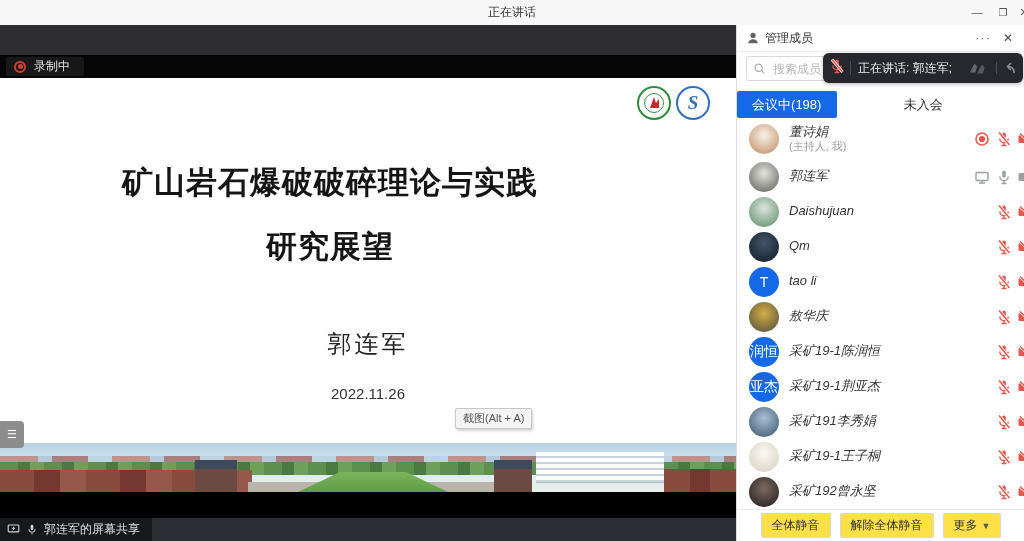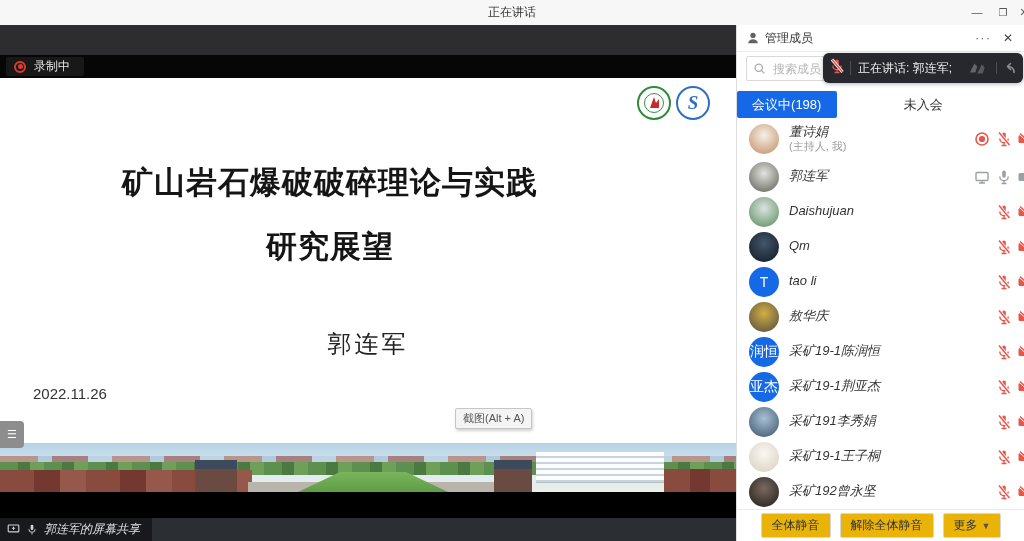--- a/index.html
+++ b/index.html
@@ -26,42 +26,42 @@
 
   .slide{left:0;top:53px;width:736px;height:365px;background:#fff;}
   .slide-logos{position:absolute;right:26px;top:8px;display:flex;gap:5px;}
   .logo-circ{width:34px;height:34px;border-radius:50%;background:#fff;box-sizing:border-box;display:flex;align-items:center;justify-content:center;}
   .logo-green{border:2px solid #2e8b3a;}
   .logo-blue{border:2px solid #2f6fc1;font-weight:bold;font-style:italic;font-size:19px;color:#2f6fc1;font-family:"Liberation Serif","DejaVu Serif",serif;}
   .slide-t{position:absolute;left:0;width:660px;text-align:center;font-weight:700;font-size:31px;color:#151515;letter-spacing:1px;}
   .slide-t1{top:84px;}
   .slide-t2{top:148px;}
   .slide-author{position:absolute;left:0;top:250px;width:736px;text-align:center;font-size:24px;color:#222;letter-spacing:3px;}
-  .slide-date{position:absolute;left:0;top:307px;width:736px;font-size:15px;color:#333;margin-left:33px;}
+  .slide-date{position:absolute;left:0;top:307px;width:736px;text-align:center;font-size:15px;color:#333;}
 
   .snip-tip{position:absolute;left:455px;top:383px;background:#f4f4f4;border:1px solid #c6c6c6;border-radius:2px;font-size:11px;color:#555;padding:2px 7px;box-shadow:1px 2px 3px rgba(0,0,0,.18);}
 
   .side-handle{position:absolute;left:0;top:396px;width:24px;height:27px;background:#8d8d8d;border-radius:0 4px 4px 0;color:#fff;font-size:11px;display:flex;align-items:center;justify-content:center;}
 
   .photo{left:0;top:418px;width:736px;height:49px;overflow:hidden;}
   .photo>div{position:absolute;}
   .ph-sky{left:0;top:0;width:736px;height:49px;background:linear-gradient(#b5d2e4 0%,#dcebf3 55%,#e9efe9 100%);}
   .ph-far{left:0;top:13px;width:736px;height:9px;background:repeating-linear-gradient(90deg,#b27b6b 0 38px,#a9c3d5 38px 52px,#99605a 52px 88px,#b9cfdd 88px 112px);opacity:.75;}
   .ph-trees{left:0;top:19px;width:736px;height:13px;background:repeating-linear-gradient(90deg,#5d8f4e 0 18px,#4b7a40 18px 30px,#6fa05a 30px 44px);}
   .ph-leftb{left:0;top:27px;width:252px;height:22px;background:repeating-linear-gradient(90deg,#8a4b3f 0 34px,#73382f 34px 60px,#96584a 60px 86px);}
   .ph-tower1{left:195px;top:17px;width:42px;height:32px;background:linear-gradient(#3d4a5c 0 9px,#6b4a42 9px);}
   .ph-road{left:248px;top:39px;width:246px;height:10px;background:#b9b5ad;}
   .ph-lawn{left:298px;top:29px;width:150px;height:20px;background:linear-gradient(#7ab55c,#5f9c46);clip-path:polygon(28% 0,72% 0,100% 100%,0 100%);}
   .ph-tower2{left:494px;top:17px;width:38px;height:32px;background:linear-gradient(#3d4a5c 0 9px,#6b4a42 9px);}
   .ph-white{left:536px;top:9px;width:128px;height:30px;background:repeating-linear-gradient(#fdfdfd 0 4px,#c6d4de 4px 6px);box-shadow:0 1px 0 rgba(0,0,0,.2);}
   .ph-rightb{left:664px;top:26px;width:72px;height:23px;background:repeating-linear-gradient(90deg,#8a4b3f 0 26px,#73382f 26px 46px);}
 
   .black-bottom{left:0;top:467px;width:736px;height:26px;background:#000;}
   .bottom-bar{left:0;top:493px;width:736px;height:23px;background:#2b2e33;}
-  .share-badge{position:absolute;left:0;top:0;height:23px;background:#17191c;display:flex;align-items:center;gap:6px;padding:0 12px 0 7px;font-style:italic;}
+  .share-badge{position:absolute;left:0;top:0;height:23px;background:#17191c;display:flex;align-items:center;gap:6px;padding:0 12px 0 7px;}
   .share-badge .txt{font-size:12px;color:#dfe1e4;}
 
   
   .panel{position:absolute;left:736px;top:25px;width:288px;height:516px;background:#fff;border-left:1px solid #dcdcdc;box-sizing:border-box;overflow:hidden;}
   .p-header{position:absolute;left:0;top:0;width:288px;height:27px;border-bottom:1px solid #ececec;box-sizing:border-box;padding-left:8px;}
   .p-title{position:absolute;left:28px;top:0;height:27px;line-height:27px;font-size:12px;color:#333;}
   .p-person{position:absolute;left:9px;top:6px;}
   .p-more{position:absolute;right:34px;top:0;height:27px;line-height:25px;font-size:13px;color:#666;letter-spacing:1px;cursor:default;}
   .p-close{position:absolute;right:12px;top:0;height:27px;line-height:27px;font-size:12px;color:#444;cursor:default;}
 
@@ -85,21 +85,21 @@
   .avatar{width:30px;height:30px;border-radius:50%;flex:0 0 30px;margin-right:10px;}
   .avatar.text{display:flex;align-items:center;justify-content:center;color:#fff;font-size:14px;}
   .avatar.text.single{font-size:14px;}
   .m-names{flex:1;min-width:0;line-height:1.25;}
   .m-name{font-size:13px;color:#333;white-space:nowrap;overflow:hidden;font-style:italic;}
   .m-sub{font-size:11px;color:#999;}
   .m-icons{display:flex;align-items:center;gap:6px;margin-right:-9px;flex:0 0 auto;}
   .m-icons span{display:flex;}
 
   .p-footer{position:absolute;left:0;top:484px;width:288px;height:32px;border-top:1px solid #ebebeb;box-sizing:border-box;display:flex;align-items:center;justify-content:center;gap:9px;}
-  .p-footer button{height:25px;border:1px solid #d6d6d6;border-radius:2px;background:#eab308;font-size:12px;color:#333;padding:0 10px;font-family:inherit;display:flex;align-items:center;gap:4px;cursor:default;}
+  .p-footer button{height:25px;border:1px solid #d6d6d6;border-radius:2px;background:#fde047;font-size:12px;color:#333;padding:0 10px;font-family:inherit;display:flex;align-items:center;gap:4px;cursor:default;}
   .caret{font-size:9px;color:#555;}
 </style>
 </head>
 <body>
 
 <div class="app">
 
   <div class="titlebar">
     <div class="wtitle">正在讲话</div>
     <div class="winbtn win-min">—</div>

